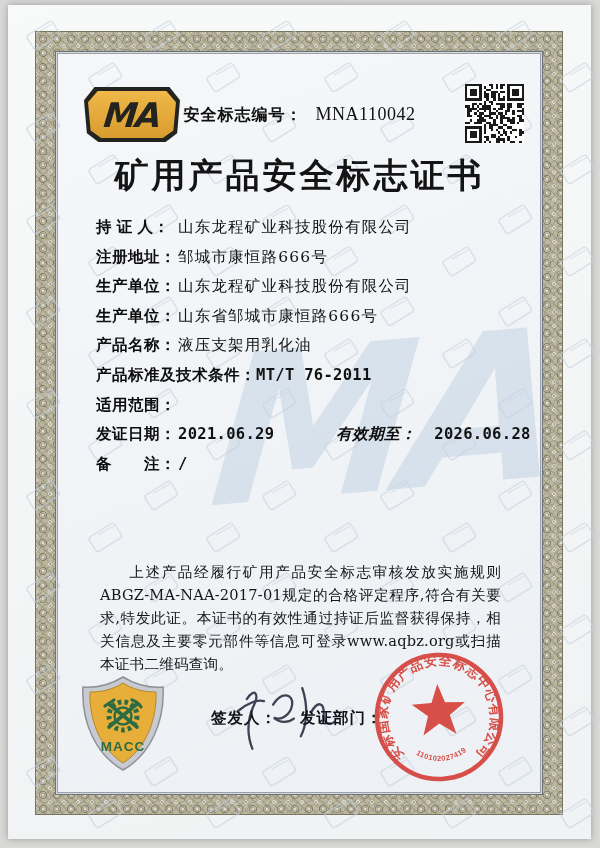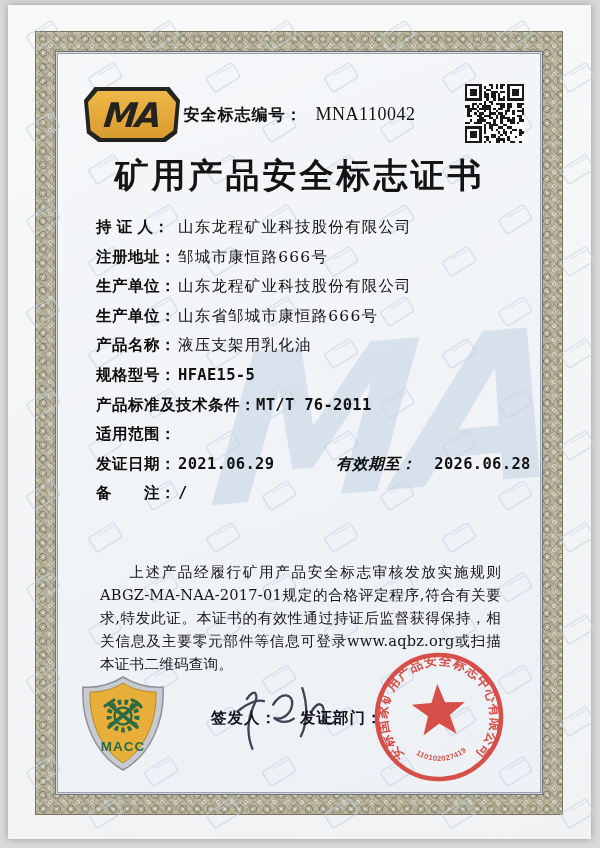--- a/index.html
+++ b/index.html
@@ -333,24 +333,20 @@
         </div>
         <div class="frow">
           <span class="flabel">生产单位：</span>
           <span class="fvalue">山东省邹城市康恒路666号</span>
         </div>
         <div class="frow">
           <span class="flabel">产品名称：</span>
           <span class="fvalue">液压支架用乳化油</span>
         </div>
         <div class="frow">
-          <span class="flabel">规格型号：</span>
-          <span class="fvalue mono">HFAE15-5</span>
-        </div>
-        <div class="frow">
           <span class="flabel">产品标准及技术条件：</span>
           <span class="fvalue mono">MT/T 76-2011</span>
         </div>
         <div class="frow">
           <span class="flabel">适用范围：</span>
         </div>
         <div class="frow">
           <span class="flabel">发证日期：</span>
           <span class="fvalue mono">2021.06.29</span>
           <span class="flabel2">有效期至：</span>

